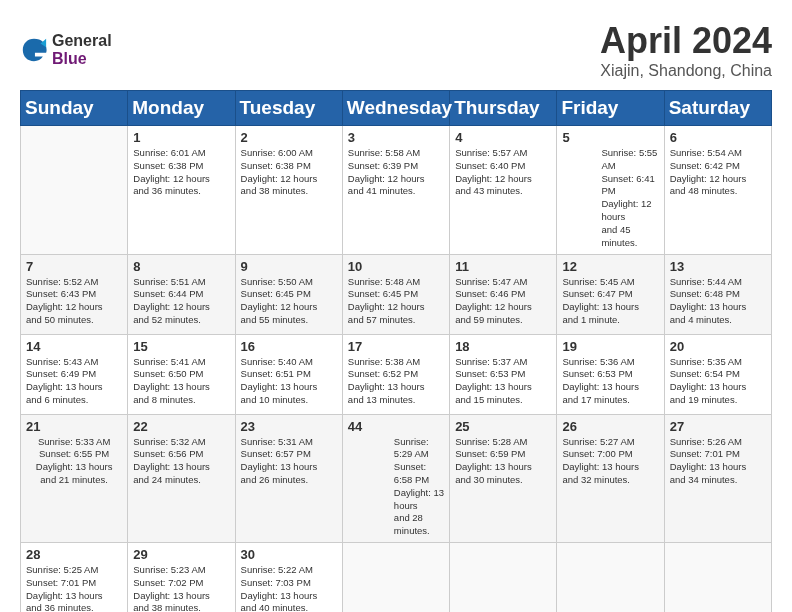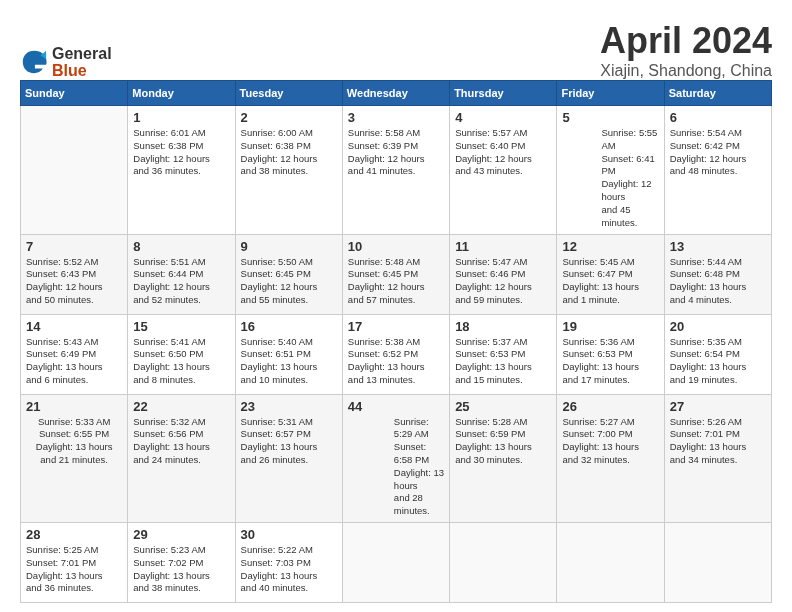--- a/index.html
+++ b/index.html
@@ -6,42 +6,42 @@
     body {
       font-family: Arial, sans-serif;
       background: #fff;
       width: 792px;
       min-height: 612px;
       padding: 20px;
     }
     .header {
       display: flex;
       justify-content: space-between;
-      align-items: flex-end;
-      margin-bottom: 0;
+      align-items: center;
+      margin-bottom: 10px;
     }
     .logo {
       display: flex;
       align-items: center;
       gap: 4px;
     }
     .logo-text {
       display: flex;
       flex-direction: column;
       line-height: 1.1;
     }
     .logo-general {
       font-size: 16px;
       font-weight: bold;
       color: #333;
     }
     .logo-blue {
       font-size: 16px;
       font-weight: bold;
-      color: #c2410c;
+      color: #701a75;
     }
     .logo-icon {
       width: 28px;
       height: 28px;
     }
     .title-block {
       text-align: right;
     }
     .month-title {
       font-size: 36px;
@@ -53,21 +53,21 @@
       color: #555;
     }
     table {
       width: 100%;
       border-collapse: collapse;
       table-layout: fixed;
     }
     thead tr th {
       background-color: #2563a8;
       color: #fff;
-      font-size: 11px;
+      font-size: 19px;
       font-weight: bold;
       padding: 6px 4px;
       text-align: left;
       border: 1px solid #1a4f8a;
     }
     tbody tr td {
       vertical-align: top;
       padding: 4px 5px;
       font-size: 10px;
       color: #333;

